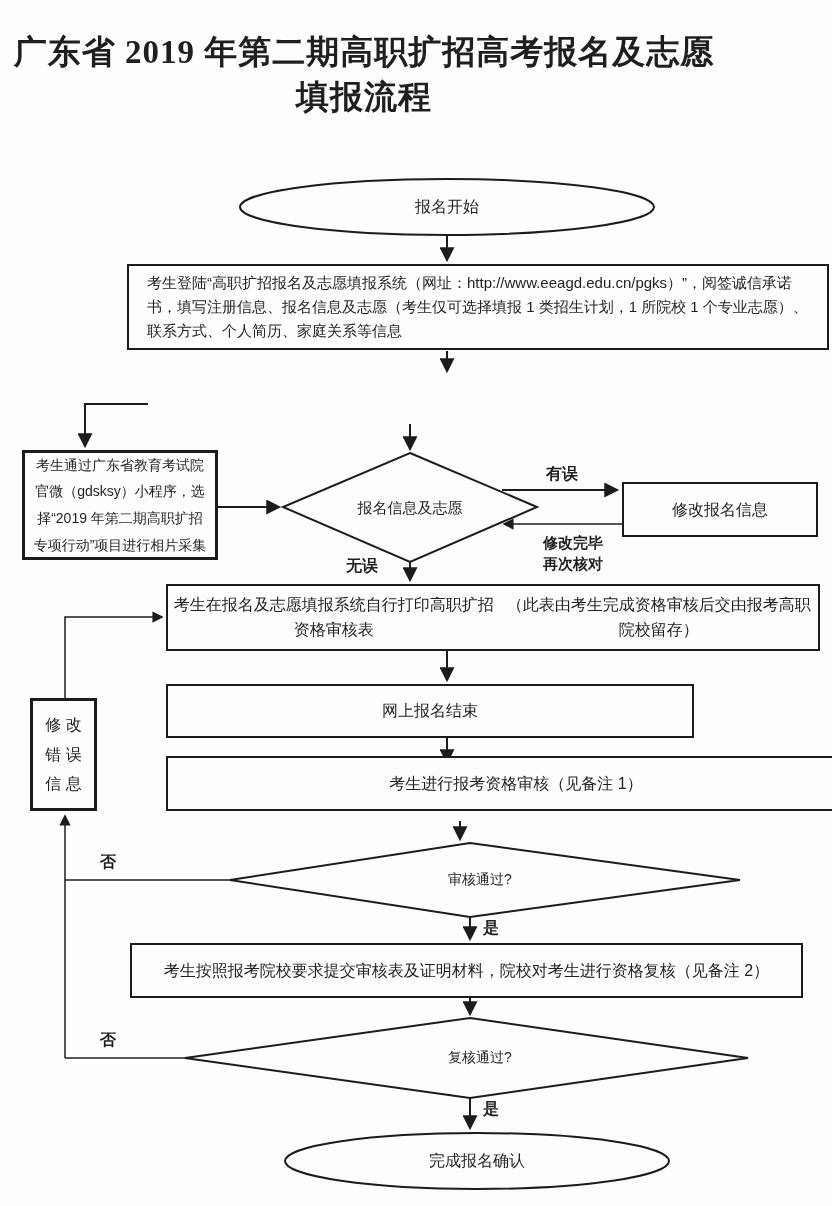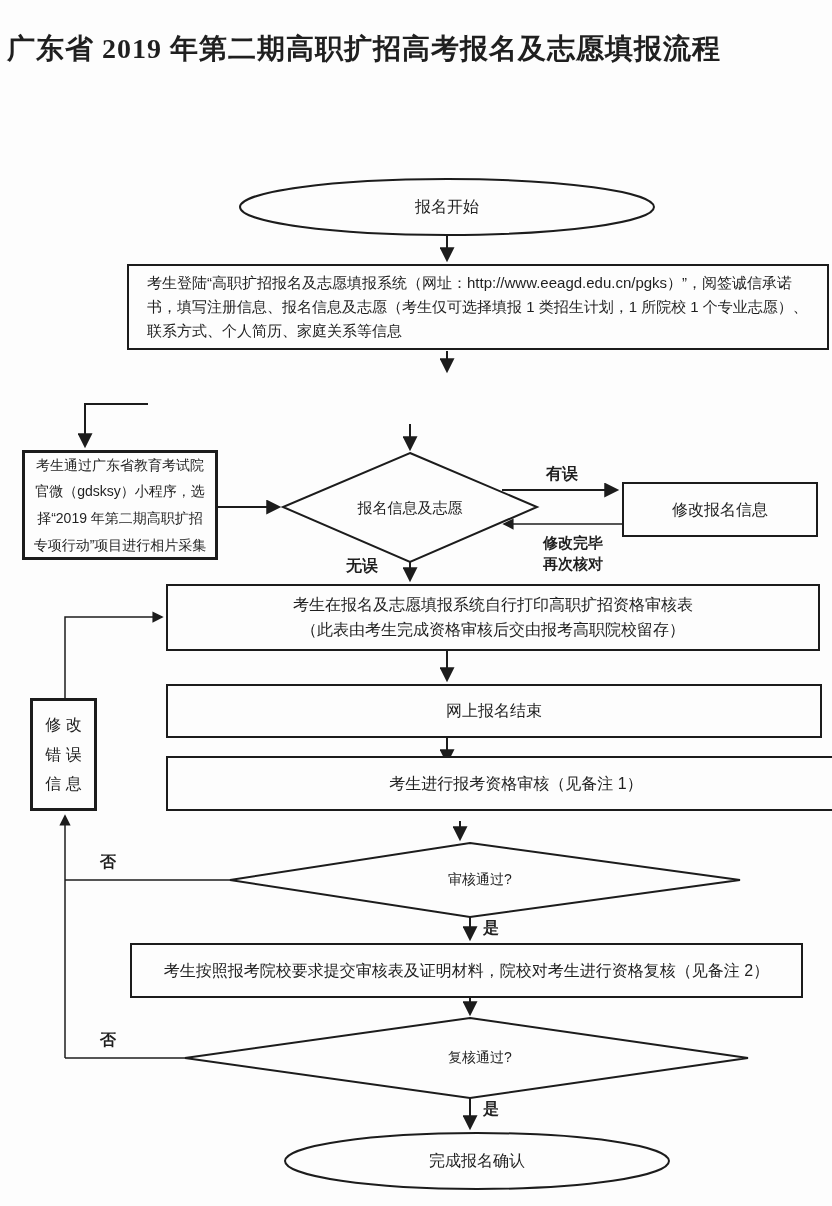--- a/index.html
+++ b/index.html
@@ -8,21 +8,21 @@
     background:#fdfdfd;overflow:hidden;
     font-family:"Liberation Sans","DejaVu Sans",sans-serif;
     color:#1f1f1f;
   }
   .layer{position:absolute;left:0;top:0;width:832px;height:1206px;}
   svg.layer{z-index:1;}
   .txt{position:absolute;z-index:2;}
   .page-title{
     left:0;top:30px;width:728px;text-align:center;
     font-family:"Liberation Serif","DejaVu Serif",serif;
-    font-weight:bold;font-size:28px;letter-spacing:1px;
+    font-weight:bold;font-size:33px;letter-spacing:1px;
   }
   .page-subtitle{
     left:0;top:98px;width:832px;text-align:center;
     font-family:"Liberation Serif","DejaVu Serif",serif;
     font-weight:bold;font-size:24px;letter-spacing:2px;
   }
   .node{
     position:absolute;z-index:2;box-sizing:border-box;
     border:2px solid #1c1c1c;background:#fdfdfd;
     display:flex;align-items:center;justify-content:center;
@@ -79,26 +79,26 @@
   <div class="txt ell-label" style="left:240px;top:179px;width:414px;height:56px;">报名开始</div>
   <div class="txt ell-label" style="left:285px;top:1133px;width:384px;height:56px;">完成报名确认</div>
 
   <div class="node leftalign" style="left:127px;top:264px;width:702px;height:86px;padding:6px 18px;font-size:15px;line-height:1.62;text-align:left;">考生登陆“高职扩招报名及志愿填报系统（网址：http://www.eeagd.edu.cn/pgks）”，阅签诚信承诺书，填写注册信息、报名信息及志愿（考生仅可选择填报 1 类招生计划，1 所院校 1 个专业志愿）、联系方式、个人简历、家庭关系等信息</div>
 
 
   <div class="node thick" style="left:22px;top:450px;width:196px;height:110px;padding:20px 7px;font-size:14px;line-height:1.9;">考生通过广东省教育考试院官微（gdsksy）小程序，选择“2019 年第二期高职扩招专项行动”项目进行相片采集</div>
 
   <div class="node" style="left:622px;top:482px;width:196px;height:55px;">修改报名信息</div>
 
-  <div class="node" style="left:166px;top:584px;width:654px;height:67px;flex-direction:column;line-height:1.55;">
+  <div class="node" style="left:166px;top:584px;width:654px;height:67px;flex-direction:row;line-height:1.55;">
     <div>考生在报名及志愿填报系统自行打印高职扩招资格审核表</div>
     <div>（此表由考生完成资格审核后交由报考高职院校留存）</div>
   </div>
 
-  <div class="node" style="left:166px;top:684px;width:656px;height:54px;">网上报名结束</div>
+  <div class="node" style="left:166px;top:684px;width:528px;height:54px;">网上报名结束</div>
 
   <div class="node" style="left:166px;top:756px;width:700px;height:55px;">考生进行报考资格审核（见备注 1）</div>
 
   <div class="node thick" style="left:30px;top:698px;width:67px;height:113px;padding:2px 8px;line-height:1.85;">修 改 错 误 信 息</div>
 
   <div class="node" style="left:130px;top:943px;width:673px;height:55px;">考生按照报考院校要求提交审核表及证明材料，院校对考生进行资格复核（见备注 2）</div>
 
   <div class="txt dia-label" style="left:330px;top:495px;width:160px;height:26px;font-size:15px;">报名信息及志愿</div>
   <div class="txt dia-label" style="left:400px;top:868px;width:160px;height:24px;font-size:14px;">审核通过?</div>
   <div class="txt dia-label" style="left:400px;top:1046px;width:160px;height:24px;font-size:14px;">复核通过?</div>

